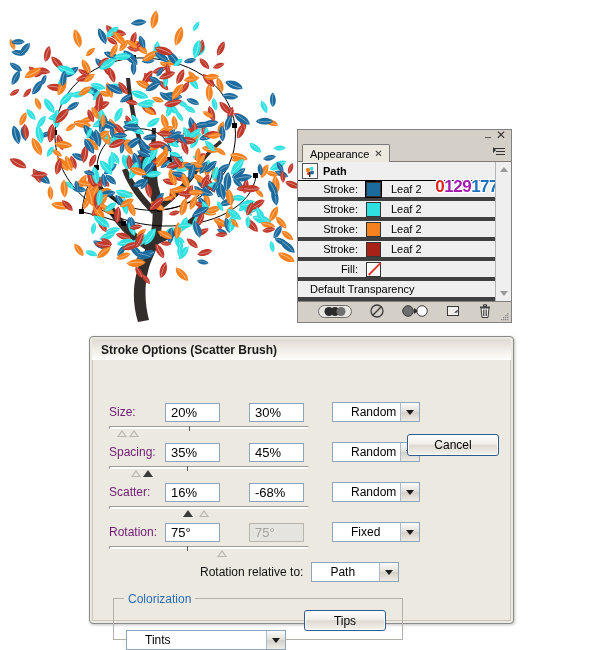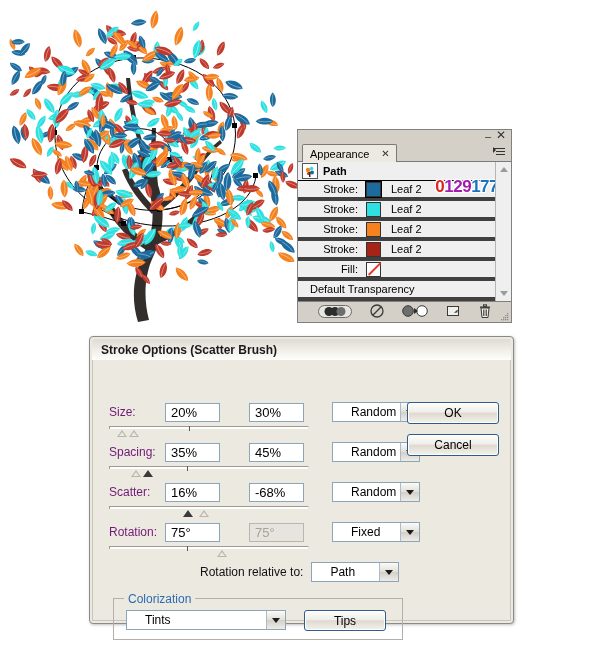--- a/index.html
+++ b/index.html
@@ -61,21 +61,21 @@
   .panel-tab {
     position: absolute;
     left: 4px; top: 1px;
     height: 17px;
     padding: 0 6px 0 7px;
     background: #ece9e1;
     border: 1px solid #7a7a7a;
     border-bottom: none;
     display: flex;
     align-items: center;
-    gap: 12px;
+    gap: 5px;
     font-size: 11px;
     border-radius: 2px 2px 0 0;
   }
   .panel-tab .tab-x { font-size: 10px; color: #333; }
   .panel-menu {
     position: absolute;
     right: 4px; top: 3px;
     width: 14px; height: 12px;
   }
   .panel-menu .ml {
@@ -394,21 +394,21 @@
   }
   .group-legend {
     position: absolute;
     top: -7px; left: 10px;
     background: #ece9e1;
     padding: 0 4px;
     color: #2b6cb0;
     font-size: 12px;
   }
 
-  .combo.wide { width: 160px; margin-left: 0; }
+  .combo.wide { width: 160px; margin-left: 0; margin-top: 20px; }
   .tips-btn {
     width: 82px; height: 21px;
     border: 1px solid #2f5c8a;
     border-radius: 3px;
     background: linear-gradient(to bottom, #fdfdfd 0%, #f0eee8 45%, #dedad1 52%, #f4f2ed 100%);
     display: flex; align-items: center; justify-content: center;
     font-size: 12px;
     box-sizing: border-box;
     box-shadow: 0 0 0 1px #ffffff inset;
   }
@@ -1724,20 +1724,17 @@
         <span class="cval">Tints</span>
         <span class="cbtn">
             <span class="dn"></span>
           </span>
       </span>
       <span class="tips-btn" style="position:absolute; left:190px; top:11px">
         <span>Tips</span>
       </span>
     </div>
 
-    <div class="btn" style="left:314px; top:42px">
-      <span>OK</span>
-    </div>
     <div class="btn" style="left:314px; top:74px">
       <span>Cancel</span>
     </div>
   </div>
 </div>
 
 </body></html>

